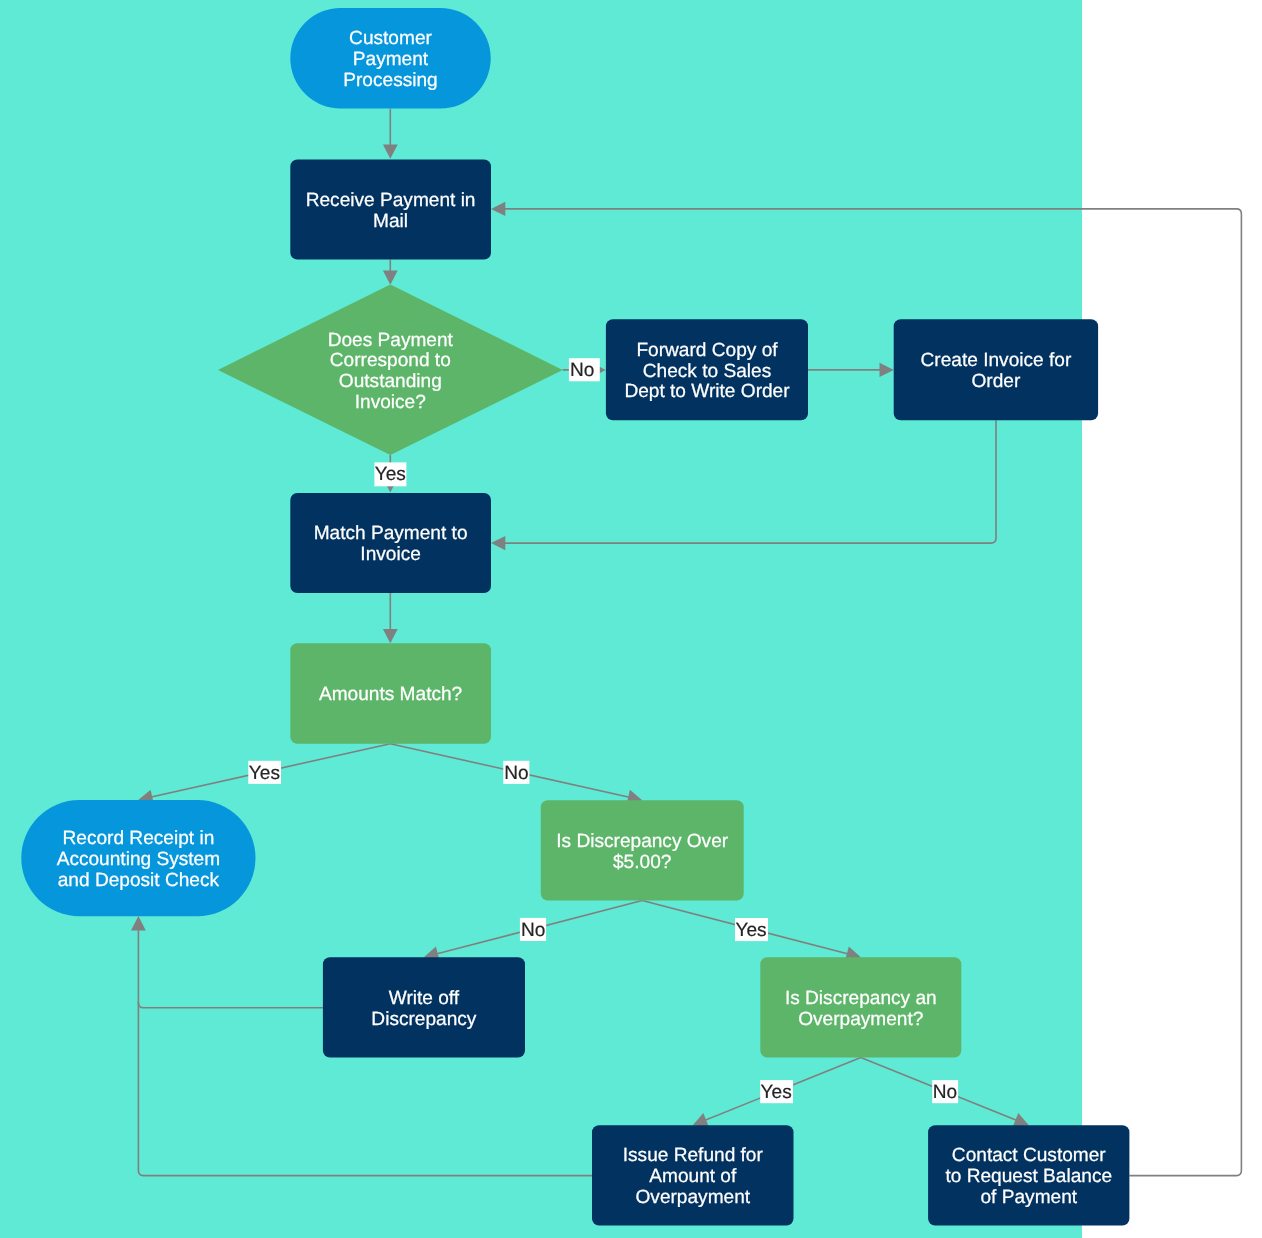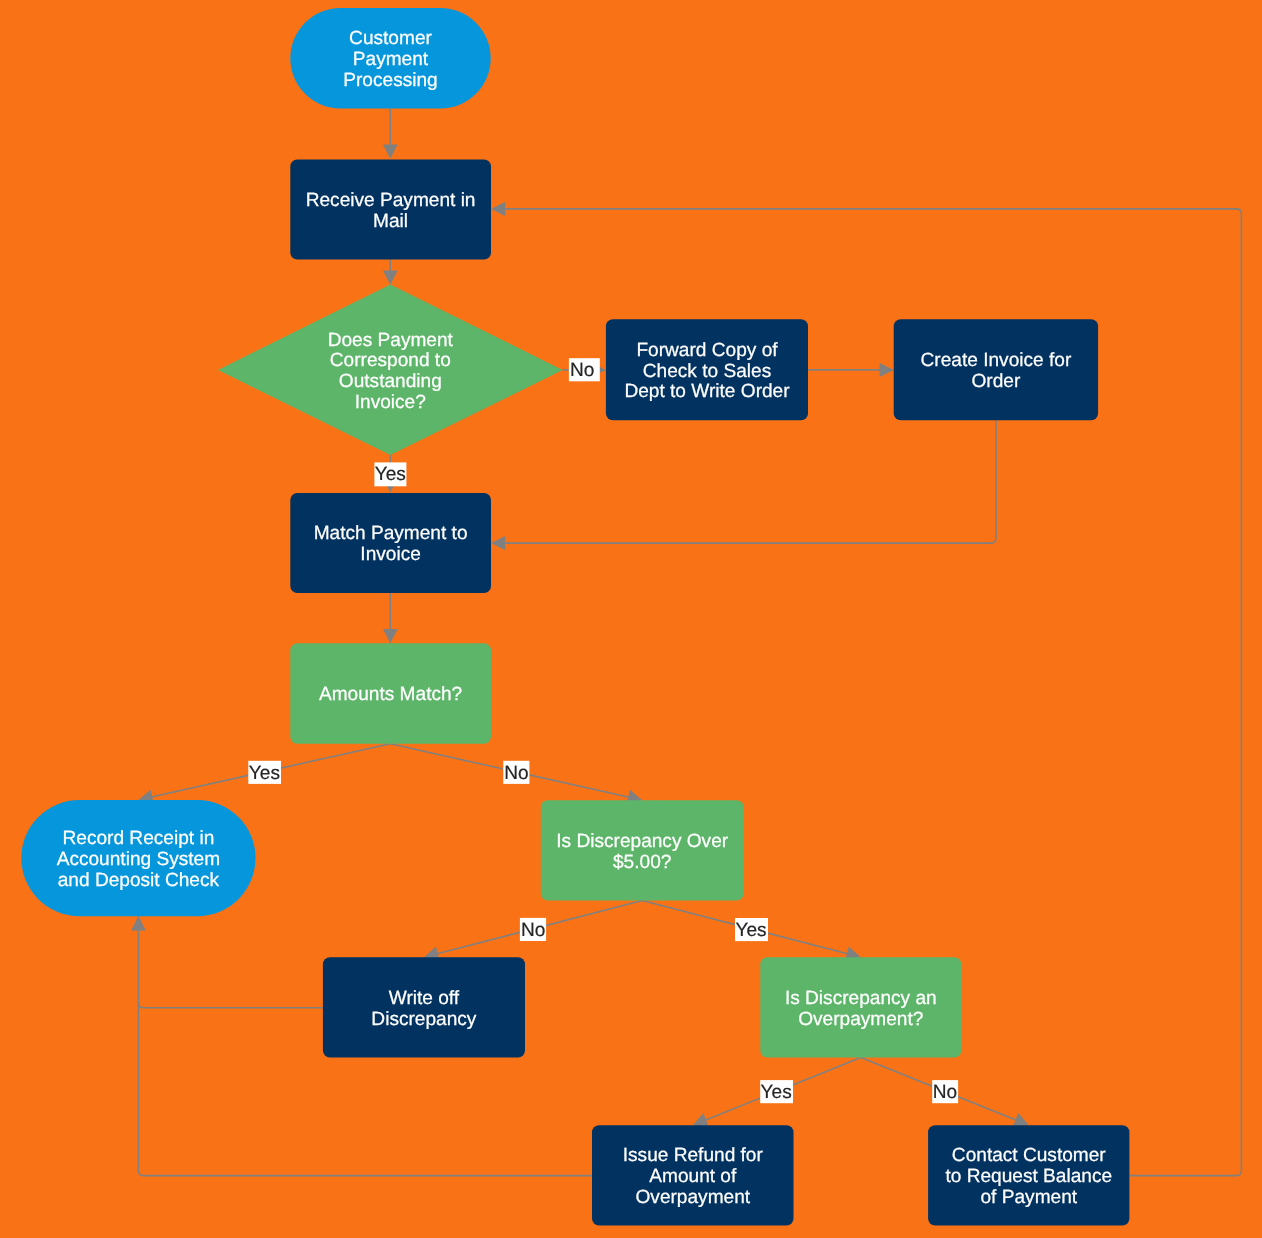--- a/index.html
+++ b/index.html
@@ -1,19 +1,19 @@
 <!DOCTYPE html>
 <html><head>
 <meta charset="utf-8">
 <title>Customer Payment Processing Flowchart</title>
 <style>
   html,body{margin:0;padding:0;background:#ffffff;}
   body{width:1262px;height:1238px;overflow:hidden;
        font-family:"Liberation Sans",sans-serif;}
-  #stage{position:relative;width:1262px;height:1238px;background:#f97316;}
+  #stage{position:relative;width:1082px;height:1238px;background:#5eead4;}
   svg#chart{display:block;}
   text{text-rendering:geometricPrecision;will-change:opacity;}
   .nt{font-family:"Liberation Sans",sans-serif;font-size:19.1px;fill:#ffffff;
       text-anchor:middle;stroke:#ffffff;stroke-width:0.25;}
   .el{font-family:"Liberation Sans",sans-serif;font-size:19.1px;fill:#252525;
       text-anchor:middle;stroke:#252525;stroke-width:0.2;}
   .ln{fill:none;stroke:#808080;stroke-width:1.6;}
   .ah{fill:#808080;stroke:none;}
 </style>
 </head>

